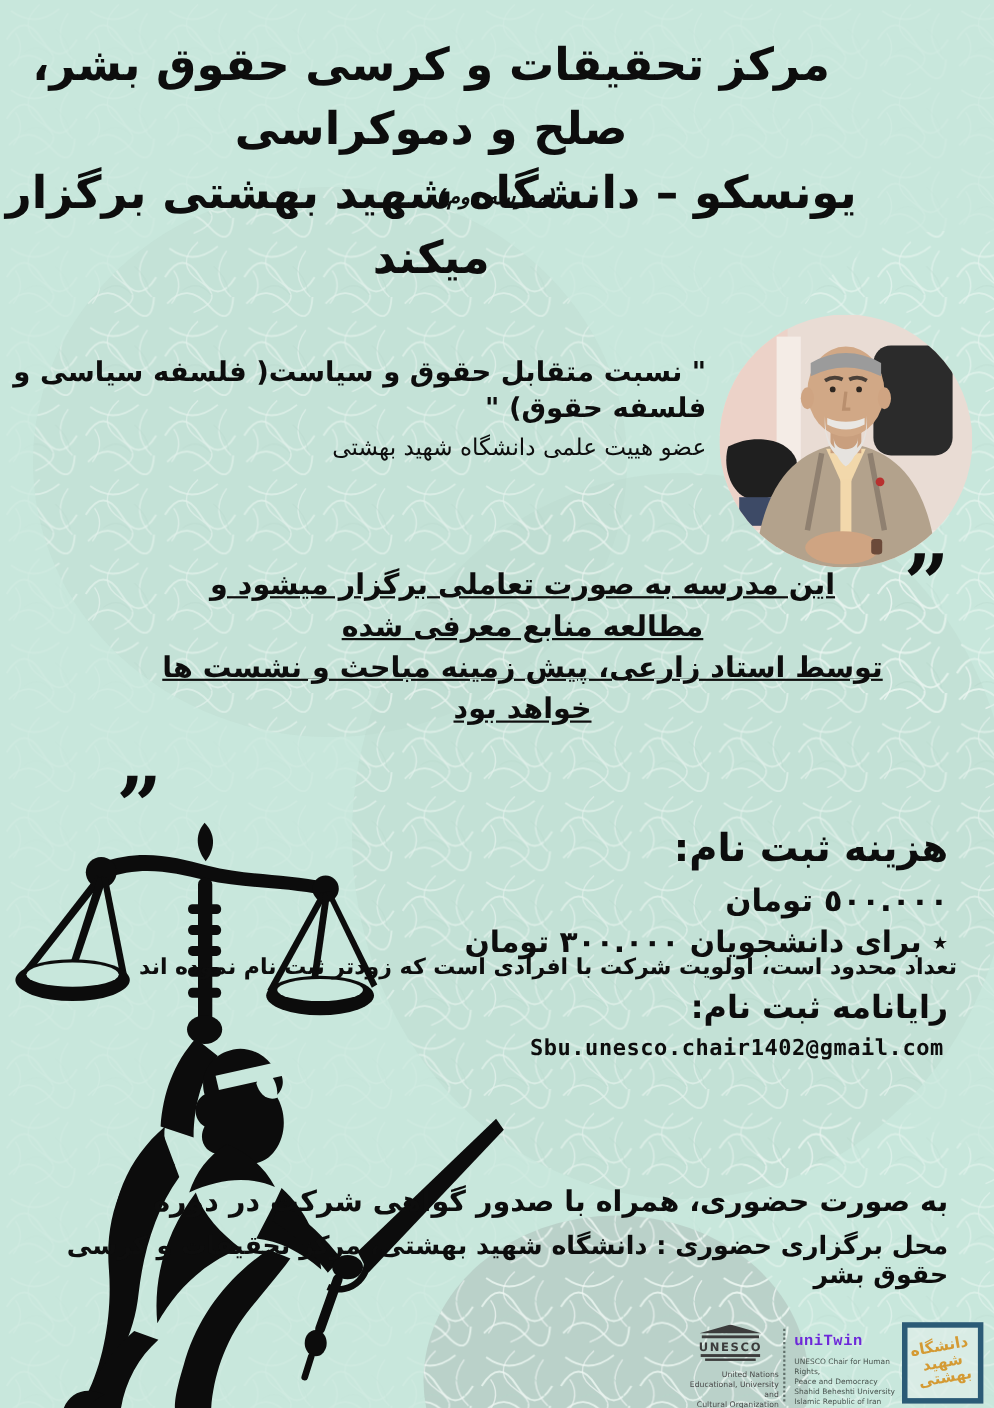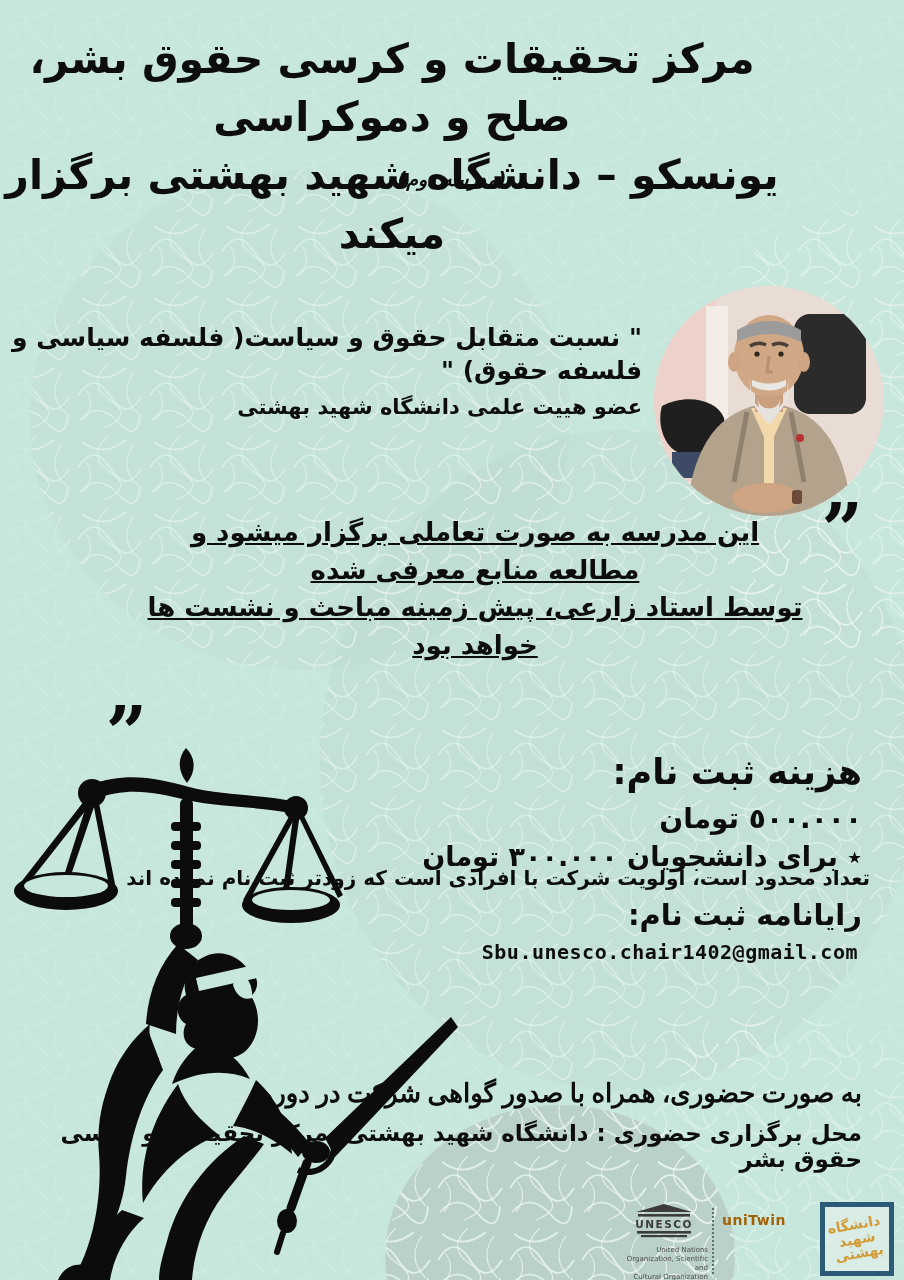--- a/index.html
+++ b/index.html
@@ -31,21 +31,21 @@
   .series-title{font-size:37px;font-weight:700;line-height:1.2;}
   .series-note{font-size:19px;font-weight:700;position:relative;top:2px;font-style:italic;}
 
   
   .speaker{
     top:322px;right:262px;width:640px;
     text-align:right;
   }
   .speaker-topic{font-size:25px;font-weight:800;line-height:1.3;}
   .speaker-name{font-size:27px;font-weight:500;margin-top:12px;}
-  .speaker-affiliation{font-size:21px;font-weight:700;margin-top:8px;}
+  .speaker-affiliation{font-size:21px;font-weight:400;margin-top:8px;}
 
   
   .photo{
     top:286px;left:654px;
     width:230px;height:230px;border-radius:50%;
     overflow:hidden;
   }
 
   
   .quote{
@@ -67,29 +67,29 @@
   .fees-price2{font-size:27px;font-weight:800;margin-top:6px;}
   .capacity-note{top:866px;right:34px;font-size:20px;font-weight:700;text-align:right;}
   .email-label{top:898px;right:42px;font-size:29px;font-weight:800;text-align:center;}
   .email-value{
     top:940px;right:46px;
     font-family:"DejaVu Sans Mono", monospace;
     font-size:20px;font-weight:700;letter-spacing:.5px;
   }
 
   
-  .venue1{top:1078px;right:42px;font-size:26px;font-weight:800;text-align:right;font-family:Liberation Serif, serif;}
+  .venue1{top:1078px;right:42px;font-size:26px;font-weight:800;text-align:right;}
   .venue2{top:1120px;right:42px;font-size:23px;font-weight:800;text-align:right;}
 
   
   .unesco-block{top:1204px;left:620px;width:88px;text-align:center;color:#3c3c3c;}
   .unesco-caption{font-size:7px;line-height:1.3;color:#4a4a4a;text-align:right;margin-top:2px;}
   .footer-divider{top:1208px;left:712px;height:66px;width:0;border-left:2px dotted #5f6f6a;}
   .unitwin-block{top:1212px;left:722px;width:110px;text-align:left;color:#3c3c3c;}
-  .unitwin-wordmark{position:relative;font-size:14px;font-weight:700;color:#a16207;letter-spacing:.5px;}
+  .unitwin-wordmark{position:relative;font-size:14px;font-weight:700;color:#6d28d9;letter-spacing:.5px;font-family:Liberation Mono, monospace;}
   .unitwin-swirl{position:absolute;left:18px;top:-4px;z-index:-1;}
   .unitwin-caption{font-size:6.8px;line-height:1.32;color:#4a5550;margin-top:6px;}
   .sbu-logo{
     top:1202px;left:820px;width:64px;height:64px;
     border:5px solid #2b5b76;
     background:rgba(223,238,232,.75);
     display:flex;align-items:center;justify-content:center;
   }
   .sbu-logo-text{
     font-size:14px;font-weight:800;color:#d49a33;
@@ -241,34 +241,40 @@
   <div class="abs unesco-block">
     <svg width="58" height="36" viewBox="0 0 58 36">
       <polygon points="29,0 57,8 1,8" fill="#3c3c3c"></polygon>
       <rect x="3" y="10" width="52" height="2.6" fill="#3c3c3c"></rect>
       <text x="29" y="24" text-anchor="middle" font-family="DejaVu Sans, sans-serif" font-size="10.5" font-weight="bold" letter-spacing="1.5" fill="#3c3c3c">UNESCO</text>
       <rect x="2" y="27" width="54" height="2.6" fill="#3c3c3c"></rect>
       <rect x="6" y="31" width="46" height="2.2" fill="#3c3c3c"></rect>
     </svg>
     <div class="unesco-caption">
       <div>United Nations</div>
-      <div>Organization, Scientific and</div>
+      <div>Educational, University and</div>
       <div>Cultural Organization</div>
     </div>
   </div>
 
   <div class="abs footer-divider"></div>
 
   <div class="abs unitwin-block">
     <div class="unitwin-wordmark">
       <svg class="unitwin-swirl" width="40" height="24" viewBox="0 0 40 24">
         <ellipse cx="20" cy="12" rx="17" ry="9" fill="none" stroke="#cdd063" stroke-width="2.5" opacity="0.8"></ellipse>
         <ellipse cx="20" cy="12" rx="10" ry="9" fill="none" stroke="#cdd063" stroke-width="1.6" opacity="0.6"></ellipse>
       </svg>
       <span>uniTwin</span>
     </div>
+    <div class="unitwin-caption">
+      <div>UNESCO Chair for Human Rights,</div>
+      <div>Peace and Democracy</div>
+      <div>Shahid Beheshti University</div>
+      <div>Islamic Republic of Iran</div>
+    </div>
   </div>
 
   <div class="abs sbu-logo">
     <div class="sbu-logo-text rtl">دانشگاه شهید بهشتی</div>
   </div>
 
 </div>
 
 </body></html>

